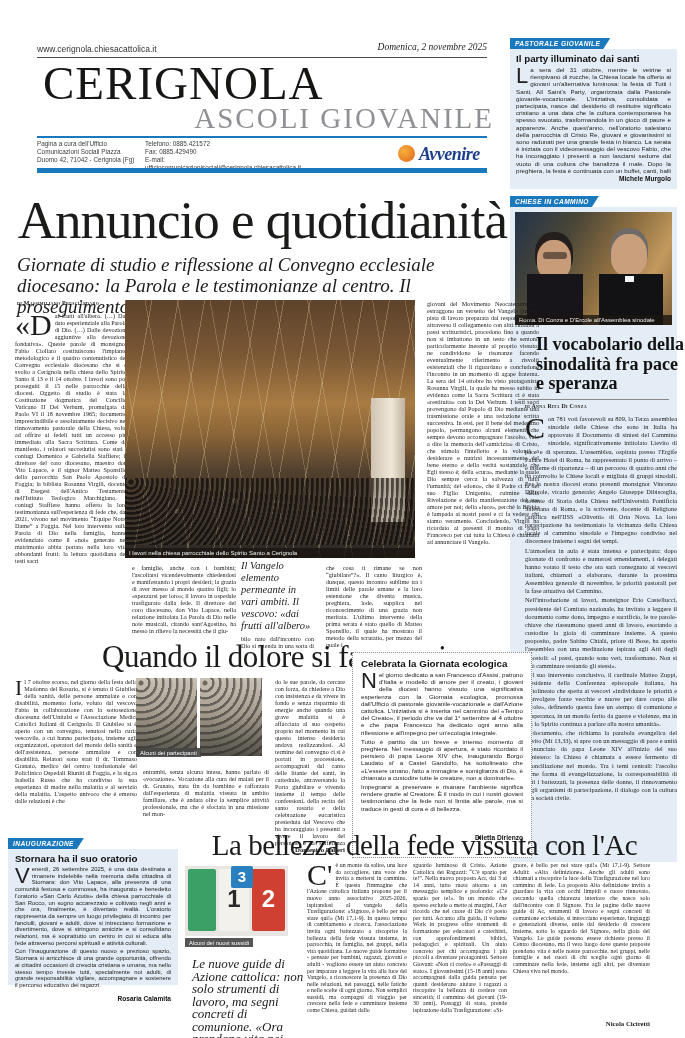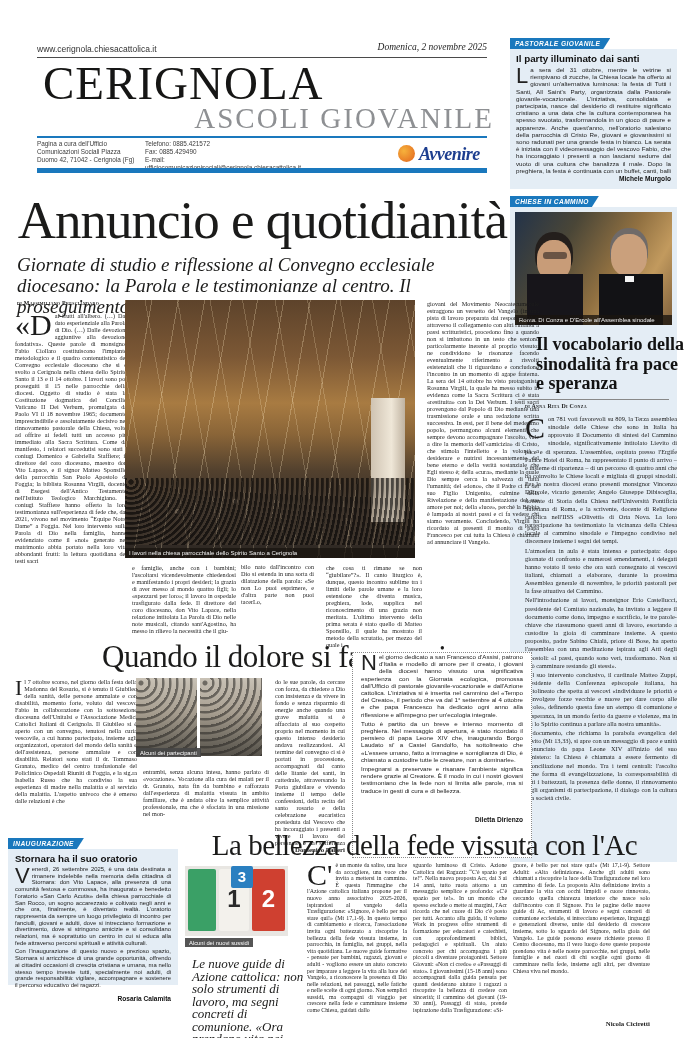--- a/index.html
+++ b/index.html
@@ -139,20 +139,21 @@
   <div class="abs bodycol serif dropcap-big" style="left:8px;top:312px;width:112px;height:336px;">«Dai frutti all'albero. (…) Dal dato esperienziale alla Parola di Dio. (…) Dalle devozioni aggiuntive alla devozione fondativa». Queste parole di monsignor Fabio Ciollaro costituiscono l'impianto metodologico e il quadro contenutistico del Convegno ecclesiale diocesano che si è svolto a Cerignola nella chiesa dello Spirito Santo il 13 e il 14 ottobre. I lavori sono poi proseguiti il 15 nelle parrocchie della diocesi. Oggetto di studio è stata la Costituzione dogmatica del Concilio Vaticano II Dei Verbum, promulgata da Paolo VI il 18 novembre 1965; documento imprescindibile e assolutamente decisivo nel rinnovamento pastorale della Chiesa, volto ad offrire ai fedeli tutti un accesso più immediato alla Sacra Scrittura. Come da manifesto, i relatori succedutisi sono stati i coniugi Domenico e Gabriella Staffiere; il direttore del coro diocesano, maestro don Vito Lapace, e il signor Matteo Sponsillo della parrocchia San Paolo Apostolo di Foggia; la biblista Rosanna Virgili, docente di Esegesi dell'Antico Testamento nell'Istituto Teologico Marchigiano. I coniugi Staffiere hanno offerto la loro testimonianza sull'esperienza di fede che, dal 2021, vivono nel movimento “Equipe Notre Dame” a Foggia. Nel loro intervento sulla Parola di Dio nella famiglia, hanno evidenziato come il «noi» generato nel matrimonio abbia portato nella loro vita abbondanti frutti: la lettura quotidiana dei testi sacri</div>
 
   <div class="abs photo-main" style="left:125px;top:300px;width:290px;height:258px;">
     <div class="pillar"></div>
     <div class="crowd"></div>
     <div class="caption-strip">I lavori nella chiesa parrocchiale dello Spirito Santo a Cerignola</div>
   </div>
 
   <div class="abs bodycol serif" style="left:125px;top:564px;width:104px;height:84px;">e famiglie, anche con i bambini; l'ascoltarsi vicendevolmente chiedendosi e manifestando i propri desideri; la grazia di aver messo al mondo quattro figli; lo «spezzarsi per loro»; il lavoro in ospedale trasfigurato dalla fede. Il direttore del coro diocesano, don Vito Lapace, nella relazione intitolata La Parola di Dio nelle note musicali, citando sant'Agostino, ha messo in rilievo la necessità che il giu-</div>
   <div class="abs" style="left:234px;top:560px;width:80px;height:88px;overflow:hidden;">
+    <div class="pullquote serif">Il Vangelo elemento permeante in vari ambiti. Il vescovo: «dai frutti all'albero»</div>
     <div class="bodycol serif" style="margin-top:3px;">bilo nato dall'incontro con Dio si estenda in una sorta di dilatazione della parola: «Se non Lo puoi esprimere, e d'altra parte non puoi tacerLo,</div>
   </div>
   <div class="abs bodycol serif" style="left:319px;top:564px;width:96px;height:84px;">che cosa ti rimane se non “giubilare”?». Il canto liturgico è, dunque, questo incontro sublime tra i limiti delle parole umane e la loro estensione che diventa musica, preghiera, lode, supplica nel riconoscimento di una grazia non meritata. L'ultimo intervento della prima serata è stato quello di Matteo Sponsillo, il quale ha mostrato il metodo della scrutatio, per mezzo del quale i</div>
 
   <div class="abs bodycol serif" style="left:420px;top:300px;width:112px;height:348px;">giovani del Movimento Neocatecumenale estraggono un versetto del Vangelo (in una pista di lavoro preparata dai responsabili) e, attraverso il collegamento con altri rimandi a passi scritturistici, procedono fino a quando non si imbattono in un testo che sentono particolarmente inerente al proprio vissuto; ne condividono le risonanze facendo eventualmente riferimento a risvolti esistenziali che li riguardano e concludono l'incontro in un momento di agape fraterna. La sera del 14 ottobre ha visto protagonista Rosanna Virgili, la quale ha messo subito in evidenza come la Sacra Scrittura ci è stata «restituita» con la Dei Verbum. I testi sacri provengono dal Popolo di Dio mediante una trasmissione orale e una redazione scritta successiva. In essi, per il bene del medesimo popolo, permangono alcuni elementi che sempre devono accompagnare l'ascolto, vale a dire la memoria dell'«amicizia» di Cristo, che stimola l'intelletto e la volontà a desiderare e nutrirsi incessantemente del bene eterno e della verità sostanziale che Egli stesso è; della «cura», mediante la quale Dio sempre cerca la salvezza di tutta l'umanità; del «dono», che il Padre ci fa del suo Figlio Unigenito, culmine della Rivelazione e della manifestazione del suo amore per noi; della «luce», perché la Bibbia è lampada ai nostri passi e ci fa vedere chi siamo veramente. Concludendo, Virgili ha ricordato ai presenti il monito di papa Francesco per cui tutta la Chiesa è chiamata ad annunciare il Vangelo.</div>
 
   <div class="abs sec-headline serif" style="left:95px;top:641px;width:400px;">Quando il dolore si fa vocazione</div>
 
   <div class="abs bodycol serif dropcap" style="left:8px;top:678px;width:122px;height:178px;">Il 7 ottobre scorso, nel giorno della festa della Madonna del Rosario, si è tenuto il Giubileo della sanità, delle persone ammalate e con disabilità, momento forte, voluto dal vescovo Fabio in collaborazione con la sottosezione diocesana dell'Unitalsi e l'Associazione Medici Cattolici Italiani di Cerignola. Il Giubileo si è aperto con un convegno, tenutosi nella curia vescovile, a cui hanno partecipato, insieme agli organizzatori, operatori del mondo della sanità e dell'assistenza, persone ammalate e con disabilità. Relatori sono stati il dr. Tommaso Granato, medico del centro trasfusionale del Policlinico Ospedali Riuniti di Foggia, e la sig.ra Isabella Russo che ha condiviso la sua esperienza di madre nella malattia e al servizio della malattia. L'aspetto univoco che è emerso dalle relazioni è che</div>
 
@@ -162,20 +163,21 @@
     <div class="abs caption-tag" style="left:0;top:70px;">Alcuni dei partecipanti</div>
   </div>
   <div class="abs bodycol serif" style="left:136px;top:768px;width:126px;height:88px;">entrambi, senza alcuna intesa, hanno parlato di «vocazione». Vocazione alla cura dei malati per il dr. Granato, nata fin da bambino e rafforzata dall'esperienza di malattia vissuta in ambito familiare, che è andata oltre la semplice attività professionale, ma che è sfociata in una missione nel mon-</div>
 
   <div class="abs" style="left:268px;top:678px;width:77px;height:180px;">
     <div class="bodycol serif" style="height:168px;">do le sue parole, da cercare con forza, da chiedere a Dio con insistenza e da vivere in fondo e senza risparmio di energie anche quando una grave malattia si è affacciata al suo cospetto proprio nel momento in cui questo intenso desiderio andava realizzandosi. Al termine del convegno ci si è portati in processione, accompagnati dal canto delle litanie dei santi, in cattedrale, attraversando la Porta giubilare e vivendo insieme il tempo delle confessioni, della recita del santo rosario e della celebrazione eucaristica presieduta dal Vescovo che ha incoraggiato i presenti a vivere il lavoro del personale e la sofferenza come vocazione nel quale Dio opera con la sua grazia.</div>
     <div class="serif-author serif">Domenico Palieri</div>
   </div>
 
   <div class="abs eco-box" style="left:352px;top:652px;width:178px;height:204px;">
+    <div class="boxtitle sans" style="padding:5px 8px 2px 8px;">Celebrata la Giornata ecologica</div>
     <div class="boxbody sans" style="padding:0 8px;height:162px;overflow:hidden;">
       <p class="dropcap">Nel giorno dedicato a san Francesco d'Assisi, patrono d'Italia e modello di amore per il creato, i giovani della diocesi hanno vissuto una significativa esperienza con la Giornata ecologica, promossa dall'Ufficio di pastorale giovanile-vocazionale e dall'Azione cattolica. L'iniziativa si è inserita nel cammino del «Tempo del Creato», il periodo che va dal 1° settembre al 4 ottobre e che papa Francesco ha dedicato ogni anno alla riflessione e all'impegno per un'ecologia integrale.</p>
       <p>Tutto è partito da un breve e intenso momento di preghiera. Nel messaggio di apertura, è stato ricordato il pensiero di papa Leone XIV che, inaugurando Borgo Laudato si' a Castel Gandolfo, ha sottolineato che «L'essere umano, fatto a immagine e somiglianza di Dio, è chiamato a custodire tutte le creature, non a dominarle».</p>
       <p>Impegnarsi a preservare e risanare l'ambiente significa rendere grazie al Creatore. È il modo in cui i nostri giovani testimoniano che la fede non si limita alle parole, ma si traduce in gesti di cura e di bellezza.</p>
     </div>
     <div class="boxauthor sans" style="padding:1px 8px;">Diletta Dirienzo</div>
   </div>
 
   <div class="abs tab sans" style="left:8px;top:838px;">INAUGURAZIONE</div>
   <div class="abs bluebox" style="left:8px;top:849px;width:170px;height:136px;">

